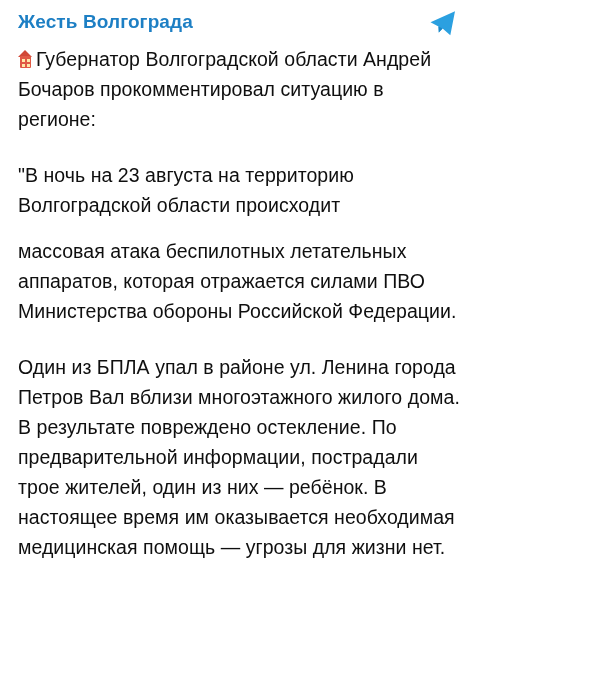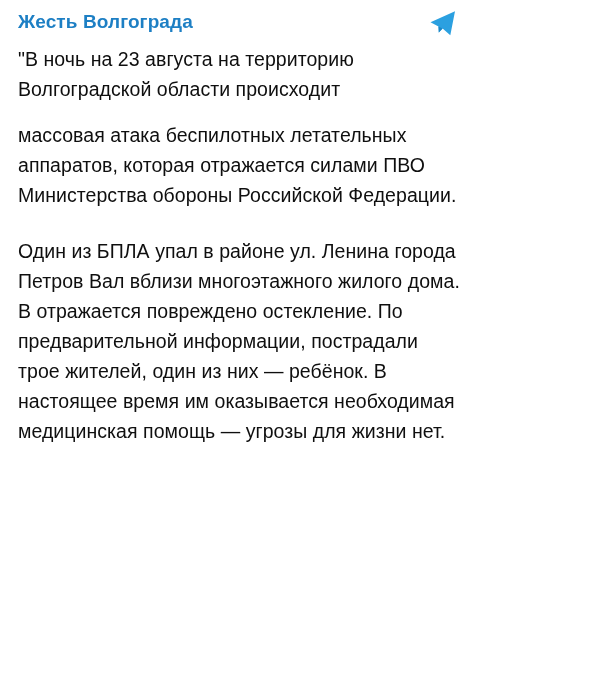--- a/index.html
+++ b/index.html
@@ -106,21 +106,22 @@
     <div class="telegram-icon">
       <svg viewBox="0 0 30 30" width="30" height="30" aria-hidden="true">
         <path d="M2.5 14.2 L27 3.2 L22.3 27.3 L14.6 20.6 L10.8 24.4 L10.5 18.6 Z" fill="#2ba0e0"></path>
         <path d="M10.5 18.6 L10.8 24.4 L14.6 20.6 Z" fill="#1c87c6"></path>
         <path d="M10.5 18.6 L23.6 7.6 L14.6 20.6 Z" fill="#ffffff" opacity="0"></path>
       </svg>
     </div>
   </div>
 
   <div class="post-body">
+    <p class="para"><span class="emoji-glyph"><span class="roof"></span><span class="body"></span><span class="win"></span></span><span>Губернатор Волгоградской области Андрей Бочаров прокомментировал ситуацию в регионе:</span></p>
 
     <p class="para para-tight">"В ночь на 23 августа на территорию Волгоградской области происходит</p>
     <p class="para para-tight">массовая атака беспилотных летательных аппаратов, которая отражается силами ПВО Министерства обороны Российской Федерации.</p>
 
-    <p class="para">Один из БПЛА упал в районе ул. Ленина города Петров Вал вблизи многоэтажного жилого дома. В отражается повреждено остекление. По предварительной информации, пострадали трое жителей, один из них — ребёнок. В настоящее время им оказывается необходимая медицинская помощь — угрозы для жизни нет.</p>
+    <p class="para">Один из БПЛА упал в районе ул. Ленина города Петров Вал вблизи многоэтажного жилого дома. В результате повреждено остекление. По предварительной информации, пострадали трое жителей, один из них — ребёнок. В настоящее время им оказывается необходимая медицинская помощь — угрозы для жизни нет.</p>
 
   </div>
 
 </div>
 
 </body></html>

